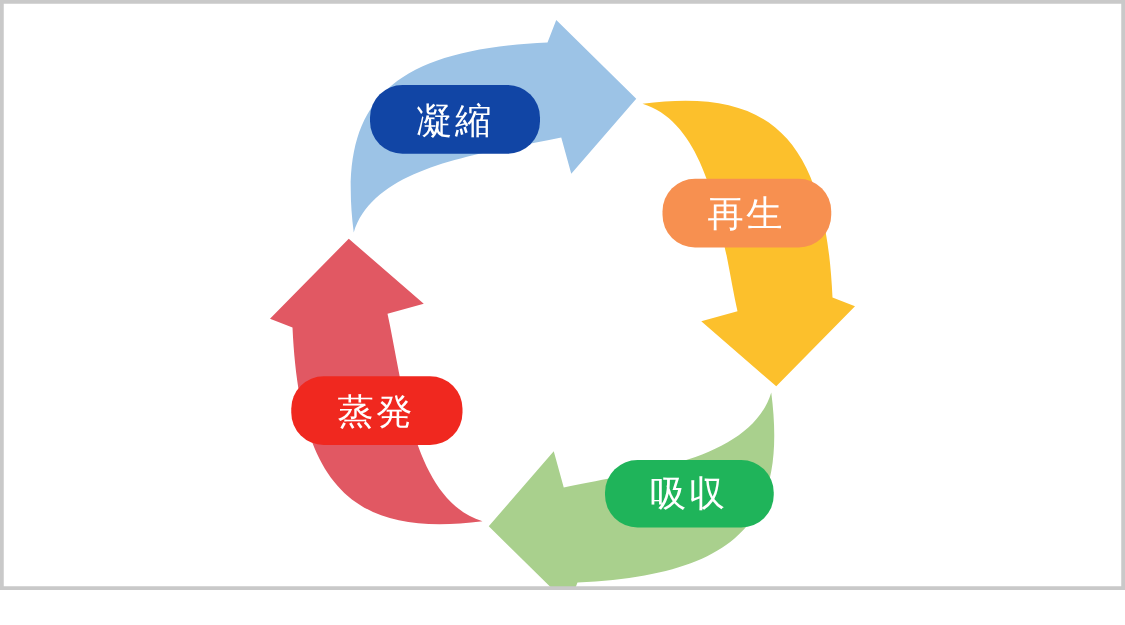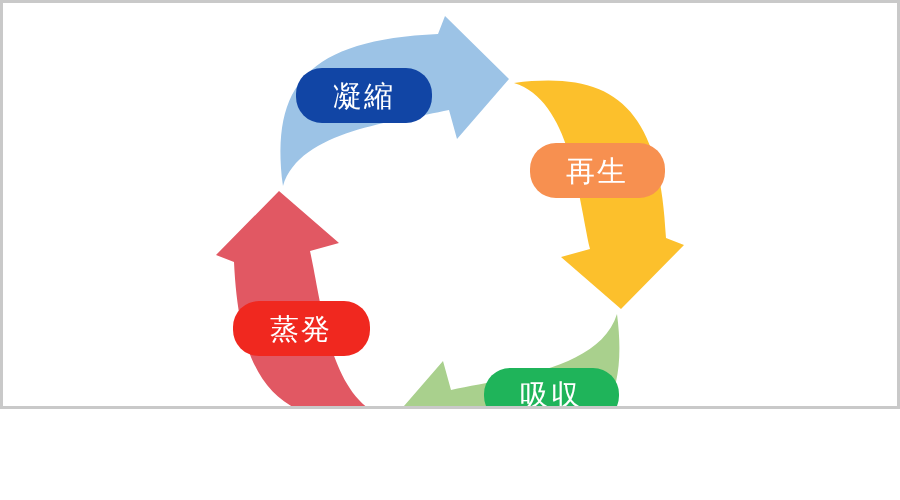--- a/index.html
+++ b/index.html
@@ -1,19 +1,19 @@
 <!DOCTYPE html>
 <html><head>
 <meta charset="utf-8">
 <style>
   html, body { margin: 0; padding: 0; background: #ffffff; }
   .stage {
     position: relative;
     width: 900px;
-    height: 409px;
+    height: 472px;
     background: #ffffff;
     overflow: hidden;
     font-family: "Liberation Sans", sans-serif;
   }
   .stage > svg { position: absolute; left: 0; top: 0; display: block; }
   .frame {
     position: absolute;
     inset: 0;
     border: 3px solid #c9c9c9;
     pointer-events: none;

